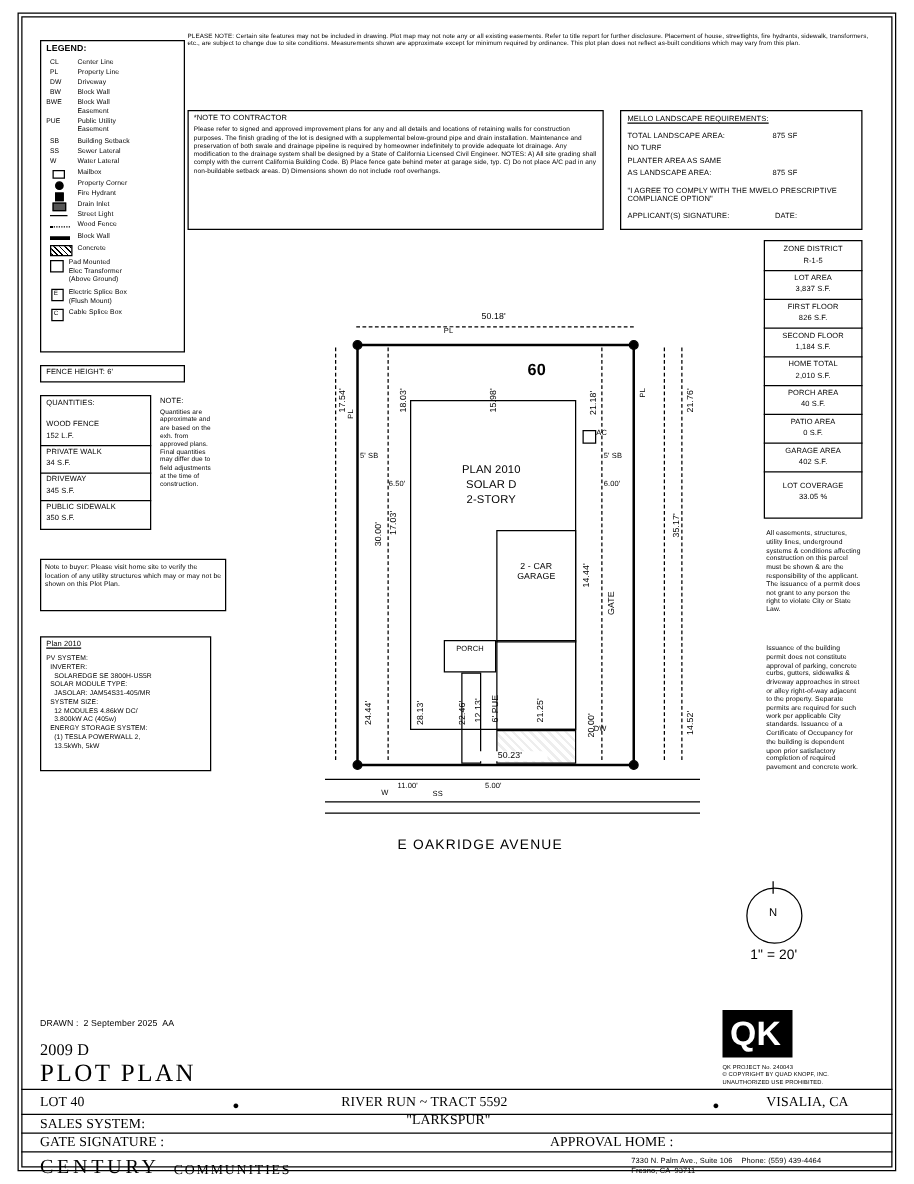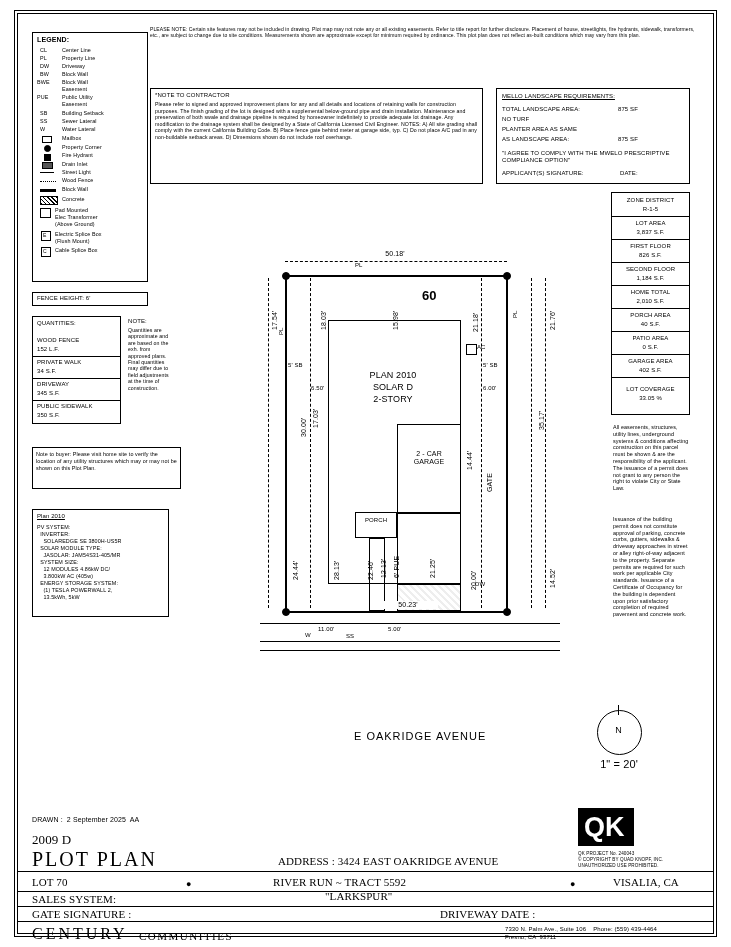--- a/index.html
+++ b/index.html
@@ -266,45 +266,44 @@
 
   <div class="t t7 ctr" style="left:378px;top:601px;width:60px;background:#fff;">50.23'</div>
 
   <div class="ln hl" style="left:260px;top:623px;width:300px;"></div>
   <div class="ln hl" style="left:260px;top:641px;width:300px;"></div>
   <div class="ln hl" style="left:260px;top:650px;width:300px;"></div>
   <div class="t t6" style="left:318px;top:626px;">11.00'</div>
   <div class="t t6" style="left:388px;top:626px;">5.00'</div>
   <div class="t t6" style="left:305px;top:632px;">W</div>
   <div class="t t6" style="left:346px;top:633px;">SS</div>
-  <div class="t t11" style="left:318px;top:730px;letter-spacing:1px;margin-left:36px;">E OAKRIDGE AVENUE</div>
+  <div class="t t11" style="left:318px;top:670px;letter-spacing:1px;">E OAKRIDGE AVENUE</div>
 
   <div class="sq" style="left:597px;top:710px;width:43px;height:43px;border-radius:50%;"></div>
   <div class="t t9 ctr" style="left:597px;top:725px;width:43px;">N</div>
   <div class="ln vl" style="left:618px;top:705px;height:10px;"></div>
   <div class="t t11 ctr" style="left:590px;top:758px;width:58px;">1" = 20'</div>
 
   <div class="t t7" style="left:32px;top:816px;">DRAWN :  2 September 2025  AA</div>
   <div class="t t13 serif" style="left:32px;top:832px;">2009 D</div>
   <div class="t t20 serif" style="left:32px;top:848px;letter-spacing:2px;">PLOT PLAN</div>
-  <div class="t t11 serif" style="left:278px;top:855px;">ADDRESS : 3424 EAST OAKRIDGE AVENUE</div>
 
   <div class="ln hl" style="left:17px;top:871px;width:697px;"></div>
-  <div class="t t11 serif" style="left:32px;top:876px;">LOT 70</div>
+  <div class="t t11 serif" style="left:32px;top:876px;">LOT 40</div>
   <div class="t t9" style="left:186px;top:879px;">●</div>
   <div class="t t11 serif" style="left:273px;top:876px;">RIVER RUN ~ TRACT 5592</div>
   <div class="t t11 serif" style="left:325px;top:890px;">"LARKSPUR"</div>
   <div class="t t9" style="left:570px;top:879px;">●</div>
   <div class="t t11 serif" style="left:613px;top:876px;">VISALIA, CA</div>
 
   <div class="ln hl" style="left:17px;top:891px;width:697px;"></div>
   <div class="t t11 serif" style="left:32px;top:893px;">SALES SYSTEM:</div>
   <div class="ln hl" style="left:17px;top:906px;width:697px;"></div>
   <div class="t t11 serif" style="left:32px;top:908px;">GATE SIGNATURE :</div>
-  <div class="t t11 serif" style="left:440px;top:908px;">DRIVEWAY DATE :</div>
+  <div class="t t11 serif" style="left:440px;top:908px;">APPROVAL HOME :</div>
   <div class="ln hl" style="left:17px;top:921px;width:697px;"></div>
 
   <div class="t t16 serif" style="left:32px;top:925px;letter-spacing:3px;">CENTURY</div>
   <div class="t t11 serif" style="left:139px;top:930px;letter-spacing:1.5px;">COMMUNITIES</div>
   <div class="t t6" style="left:505px;top:926px;">7330 N. Palm Ave., Suite 106    Phone: (559) 439-4464</div>
   <div class="t t6" style="left:505px;top:934px;">Fresno, CA  93711</div>
 
   <div class="bx fill" style="left:578px;top:808px;width:56px;height:38px;"></div>
   <div class="t logo" style="left:584px;top:812px;color:#fff;font-size:27px;line-height:30px;">QK</div>
   <div class="t" style="left:578px;top:851px;font-size:4.6px;">QK PROJECT No. 240043</div>

